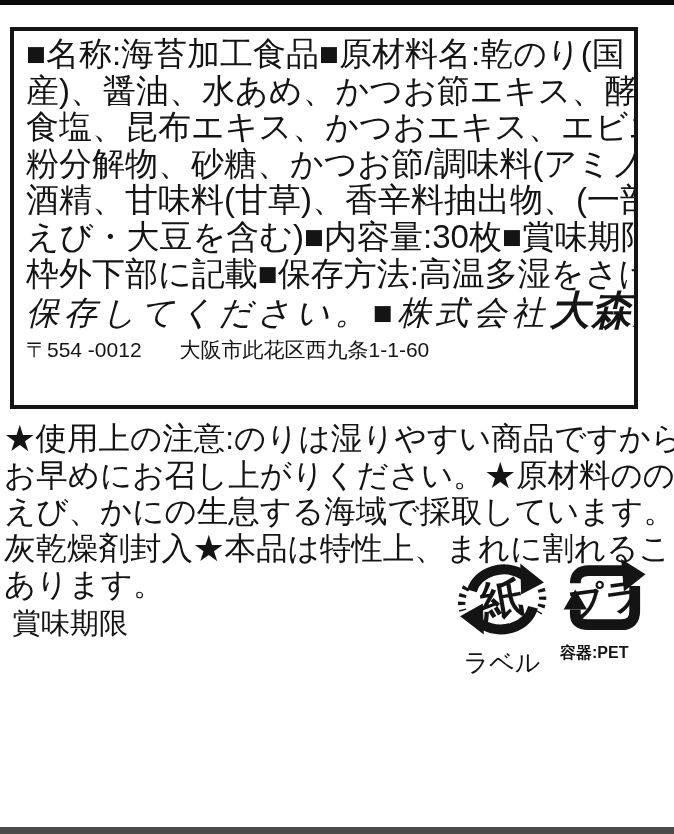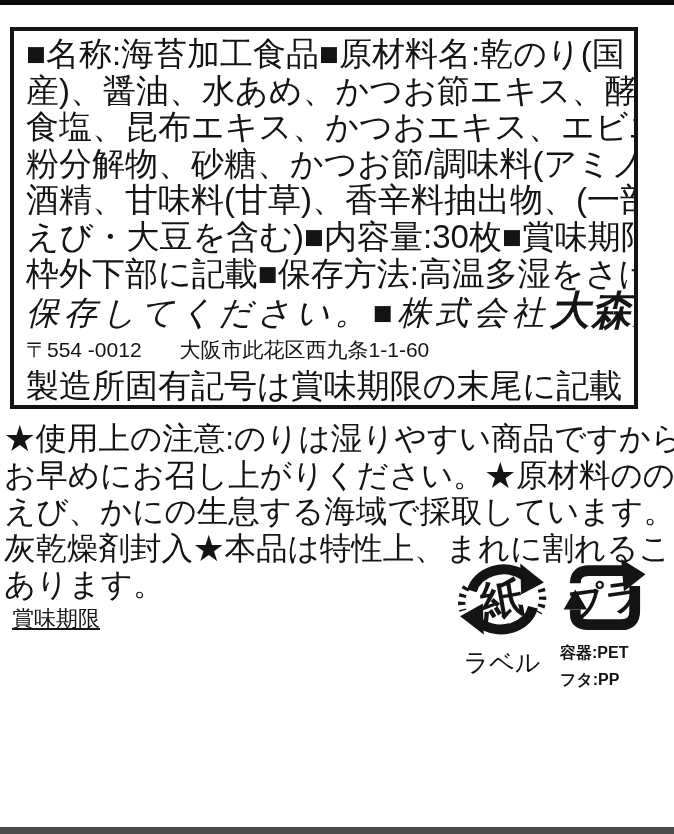--- a/index.html
+++ b/index.html
@@ -43,22 +43,21 @@
   .notes {
     position: absolute; left: 4px; top: 420px;
   }
   .nline {
     font-size: 31.5px;
     line-height: 36.6px;
     white-space: nowrap;
   }
   .expiry {
     position: absolute; left: 12px; top: 604px;
-    font-size: 22px;
-    text-decoration: underline;
+    font-size: 29px;
   }
   .recycle-paper {
     position: absolute; left: 450px; top: 558px;
     width: 104px;
     text-align: center;
   }
   .recycle-paper svg { width: 96px; height: 82px; display: inline-block; }
   .paper-caption { font-size: 25px; margin-top: 2px; }
   .recycle-plastic {
     position: absolute; left: 560px; top: 552px;
@@ -87,21 +86,20 @@
   <div class="bline">粉分解物、砂糖、かつお節/調味料(アミノ酸等)、</div>
   <div class="bline">酒精、甘味料(甘草)、香辛料抽出物、(一部に小麦・</div>
   <div class="bline">えび・大豆を含む)■内容量:30枚■賞味期限:</div>
   <div class="bline">枠外下部に記載■保存方法:高温多湿をさけて</div>
   <div class="bline company-line">
     <span class="spaced">保存してください。■株式会社</span><span class="company-logo">大森屋</span>
   </div>
   <div class="bline addr-line">
     <span>〒554 -0012</span><span class="addr-gap"></span><span>大阪市此花区西九条1-1-60</span>
   </div>
-  <div class="bline">製造所固有記号は賞味期限の末尾に記載</div>
 </div>
 
 <div class="notes">
   <div class="nline">★使用上の注意:のりは湿りやすい商品ですから、</div>
   <div class="nline">お早めにお召し上がりください。★原材料ののりは</div>
   <div class="nline">えび、かにの生息する海域で採取しています。★石</div>
   <div class="nline">灰乾燥剤封入★本品は特性上、まれに割れることが</div>
   <div class="nline">あります。</div>
 </div>
 
@@ -128,17 +126,16 @@
 
     <path class="mark-stroke" d="M 17 33 Q 17 19 32 19 L 70 19" stroke-width="12"></path>
     <polygon class="mark-ink" points="68,6 95,23 71,42"></polygon>
 
     <path class="mark-stroke" d="M 83 36 L 83 64 Q 83 79 68 79 L 31 79 Q 17 79 17 67 L 17 62" stroke-width="12"></path>
     <polygon class="mark-ink" points="4,62 30,62 17,40"></polygon>
     <text x="51" y="64" font-size="40" text-anchor="middle" transform="rotate(-8 50 55)">プラ</text>
   </svg>
   <div class="plastic-caption">
     <div>容器:PET</div>
-    <div>フタ:PP</div>
   </div>
 </div>
 
 <div class="bottom-bar"></div>
 
 </body></html>

